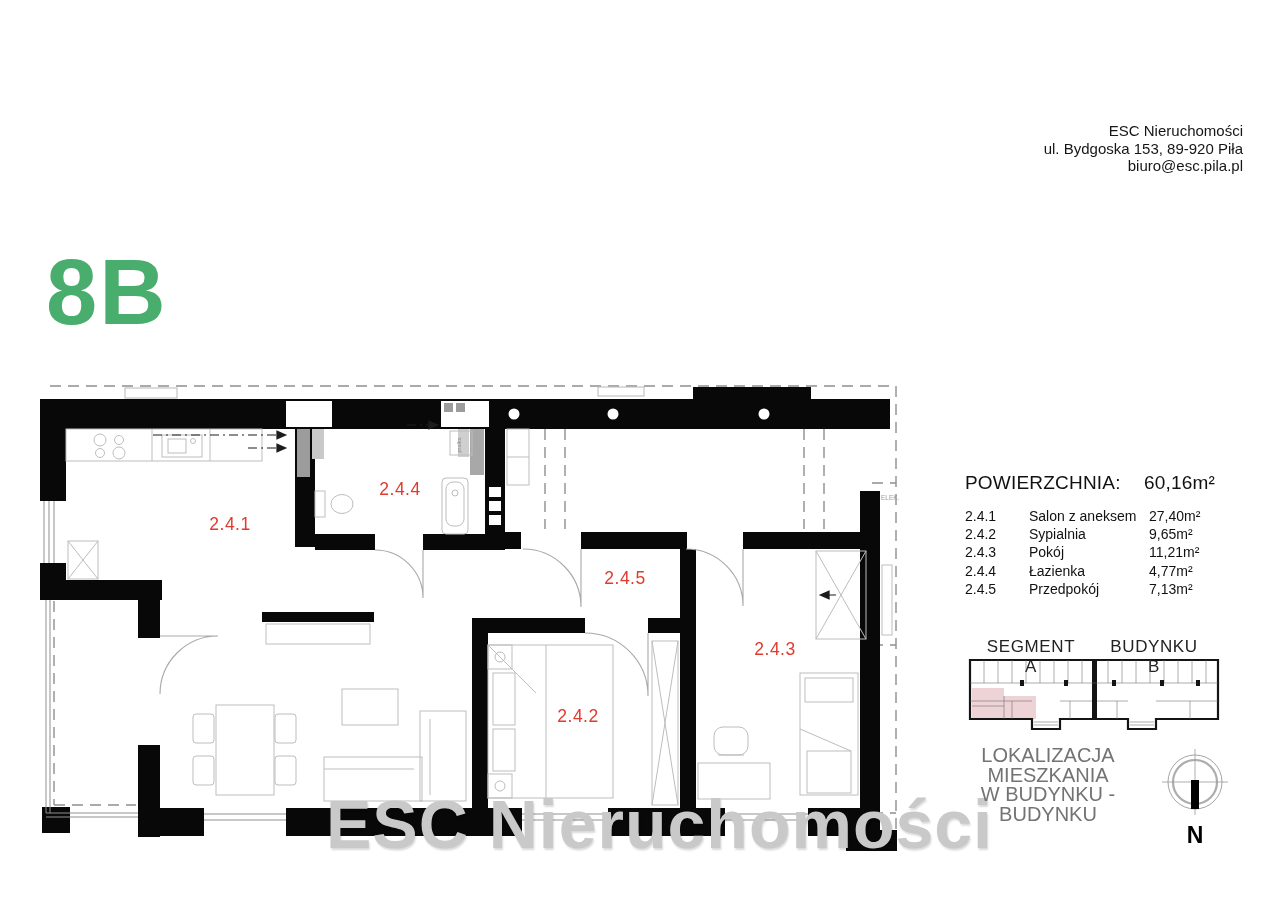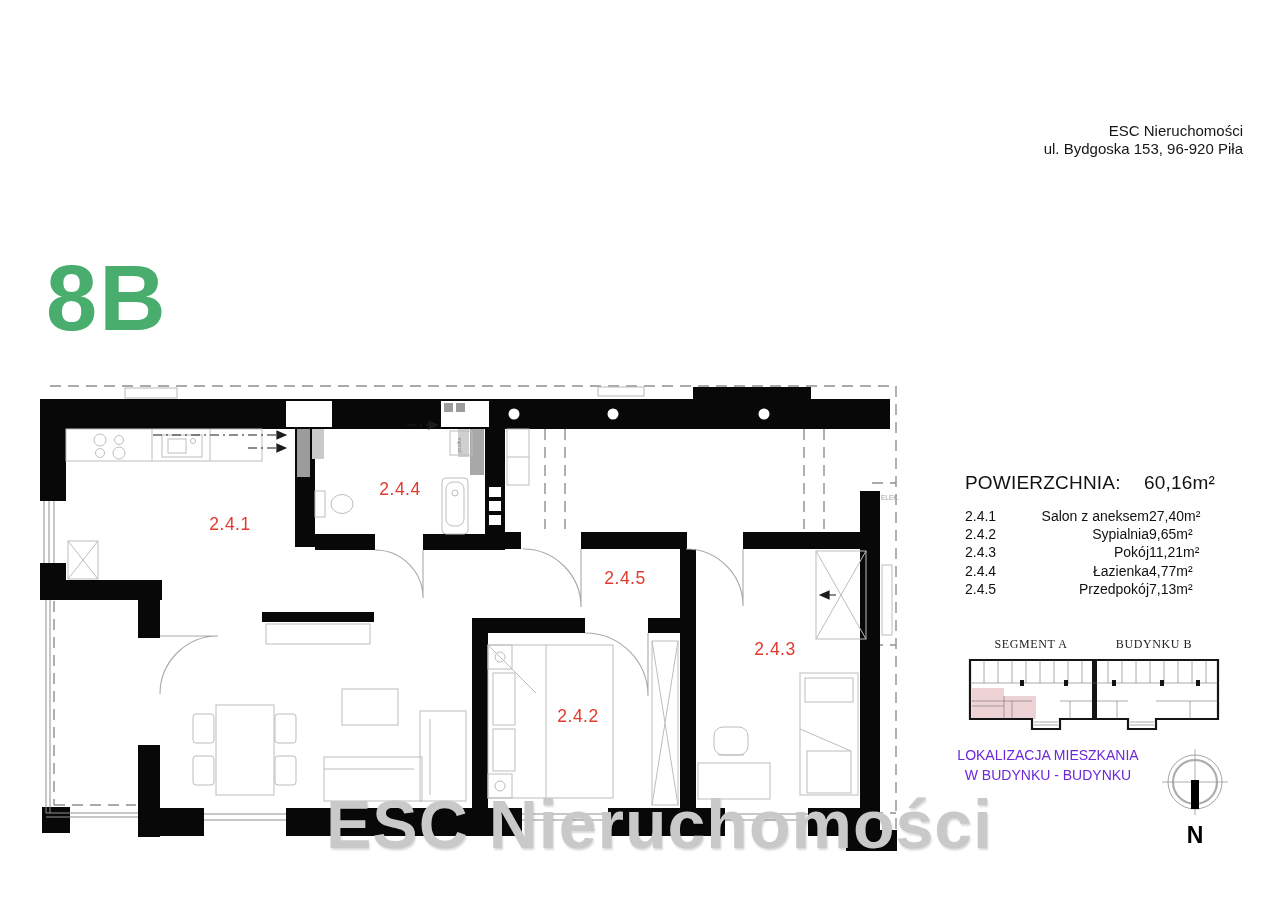--- a/index.html
+++ b/index.html
@@ -10,54 +10,55 @@
   
   .logo-box { position:absolute; left:1058px; top:34px; width:185px; height:88px; }
   .logo-bg { position:absolute; inset:0; background:#e30613; }
   .logo-frame { position:absolute; left:35px; top:17px; width:128px; height:52px; border:2.5px solid #fff; }
   .logo-text { position:absolute; left:15px; top:8px; font-size:54px; font-weight:700; color:#fff; letter-spacing:1px; line-height:1; }
   .logo-reg { position:absolute; left:129px; top:53px; font-size:13px; font-weight:700; color:#fff; }
 
   .address { position:absolute; left:943px; top:122px; width:300px; text-align:right; font-size:15px; line-height:17.6px; color:#161616; }
 
   
-  .unit-label { position:absolute; left:46px; top:252px; font-size:92px; font-weight:700; color:#49ae6d; letter-spacing:2px; line-height:1; }
+  .unit-label { position:absolute; left:46px; top:246px; font-size:92px; font-weight:700; color:#49ae6d; letter-spacing:2px; line-height:1; }
 
   
   .plan-wrap { position:absolute; left:30px; top:383px; width:875px; height:480px; }
   .watermark { position:absolute; left:296px; top:407px; font-size:68px; font-weight:700; color:#c9c9c9; letter-spacing:1px; white-space:nowrap; text-shadow:1px 2px 2px rgba(0,0,0,0.15); line-height:1; }
 
   
   .areas { position:absolute; left:965px; top:472px; width:250px; color:#111; }
   .areas-header { display:flex; justify-content:space-between; font-size:19px; letter-spacing:0.2px; }
   .areas-rows { margin-top:13px; }
   .area-row { display:flex; font-size:14px; line-height:18.2px; }
   .col-no { width:64px; }
-  .col-name { width:120px;text-align:right; }
+  .col-name { width:120px; }
   .col-area { flex:1; }
 
   
-  .seg-label { position:absolute; top:637px; width:92px; text-align:center; font-size:12px; letter-spacing:0.6px; color:#222;font-family:Liberation Serif, serif; }
+  .seg-label { position:absolute; top:637px; width:92px; text-align:center; font-size:17px; letter-spacing:0.6px; color:#222; }
   .seg-a { left:985px; } .seg-b { left:1108px; }
   .schematic { position:absolute; left:962px; top:651px; }
-  .caption { position:absolute; left:950px; top:746px; width:196px; text-align:center; font-size:14px; line-height:19.5px; color:#6d28d9; }
+  .caption { position:absolute; left:950px; top:746px; width:196px; text-align:center; font-size:20px; line-height:19.5px; color:#737373; }
   .compass { position:absolute; left:1150px; top:742px; }
 
   svg text { font-family:"Liberation Sans", sans-serif; }
   .room-label { font-size:17.5px; fill:#e13a2e; letter-spacing:0.5px; }
 </style>
 </head>
 <body>
 
 <div class="page">
 
 
   <div class="address">
     <div>ESC Nieruchomości</div>
-    <div>ul. Bydgoska 153, 96-920 Piła</div>
+    <div>ul. Bydgoska 153, 89-920 Piła</div>
+    <div>biuro@esc.pila.pl</div>
   </div>
 
   <div class="unit-label">8B</div>
 
   <div class="plan-wrap">
     <svg width="875" height="480" viewBox="0 0 875 480">
       <defs>
         <marker id="arr" markerWidth="10" markerHeight="8" refX="8" refY="4" orient="auto">
           <path d="M0,0 L9,4 L0,8 z" fill="#1c1c1c"></path>
         </marker>

